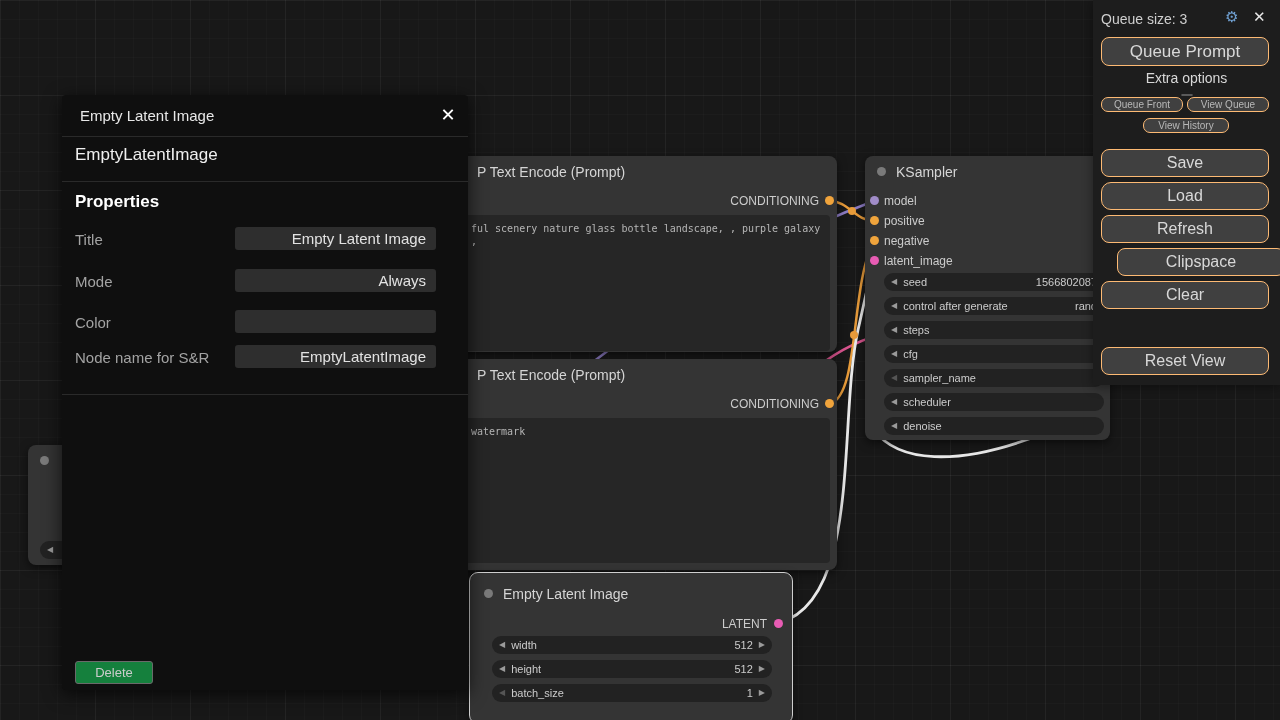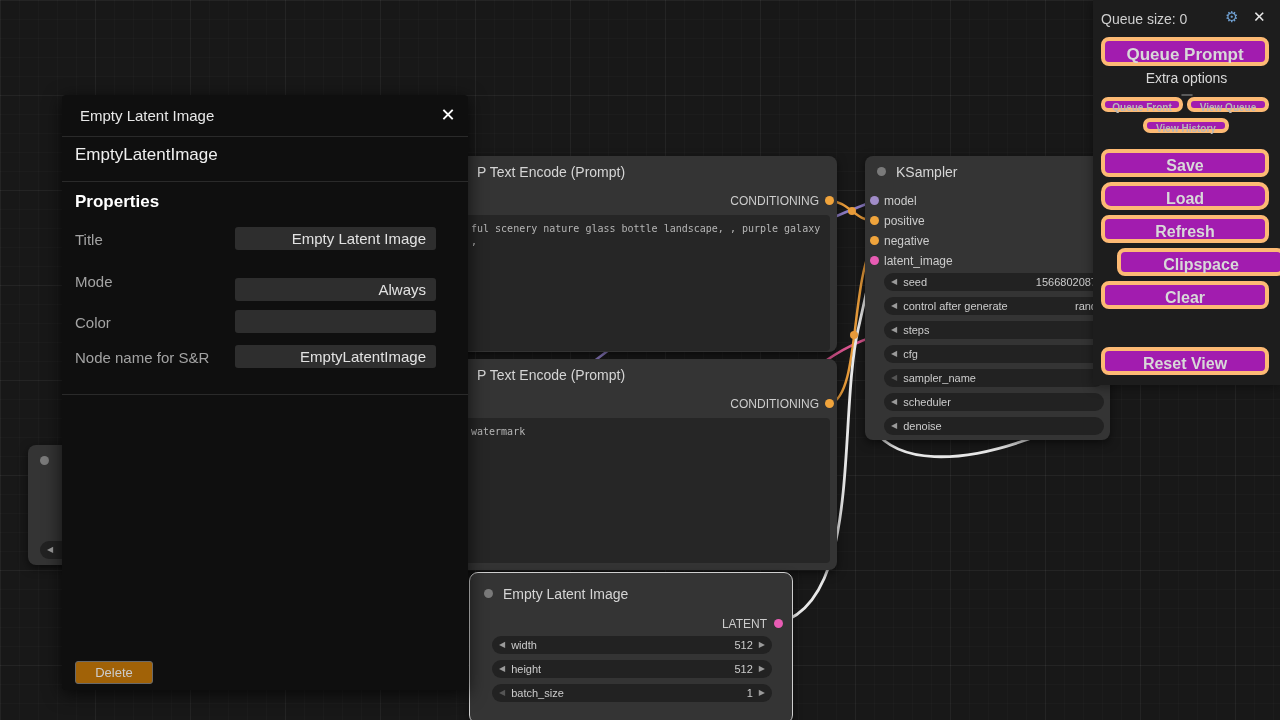--- a/index.html
+++ b/index.html
@@ -54,31 +54,31 @@
     font-size:18px; color:#fff; text-align:center; line-height:28px; cursor:pointer; }
   .props .subtitle { position:absolute; left:13px; top:50px; font-size:17px; color:#efefef; }
   .props .sub-divider { position:absolute; left:0; right:0; top:86px; border-top:1px solid #2a2a2a; }
   .props .section { position:absolute; left:13px; top:97px; font-size:17px; font-weight:bold; color:#fff; }
   .prow-label { position:absolute; left:13px; font-size:15px; color:#a3a3a3; }
   .prow-box { position:absolute; left:173px; width:201px; height:23px; background:#2e2e2e;
     border-radius:3px; font-size:15px; color:#e2e2e2; text-align:right; line-height:23px;
     padding-right:10px; }
   .props .rows-divider { position:absolute; left:0; right:0; top:299px; border-top:1px solid #2a2a2a; }
   .delete-btn { position:absolute; left:13px; top:566px; width:78px; height:23px;
-    background:#a16207; border:1px solid #6a6a6a; border-radius:3px; color:#ccc;
+    background:#15803d; border:1px solid #6a6a6a; border-radius:3px; color:#ccc;
     font-size:13px; text-align:center; line-height:21px; cursor:pointer; }
 
   
   .menu { position:absolute; left:1093px; top:0; width:187px; height:385px;
     background:#1d1d1d; z-index:6; color:#d8d8d8; box-shadow:0 2px 10px rgba(0,0,0,.4); }
   .menu .qsize { position:absolute; left:8px; top:11px; font-size:14px; color:#cfcfcf; }
   .menu .gear { position:absolute; left:132px; top:8px; font-size:15px; color:#6f9fd0; cursor:pointer; }
   .menu .mclose { position:absolute; left:160px; top:8px; font-size:15px; color:#e8e8e8; cursor:pointer; }
-  .mbtn { position:absolute; background:#a21caf; border:4px solid #fdba74; border-radius:8px;
-    color:#d8d8d8; text-align:center; cursor:pointer;font-weight:bold; }
+  .mbtn { position:absolute; background:#404040; border:1px solid #fdba74; border-radius:8px;
+    color:#d8d8d8; text-align:center; cursor:pointer; }
   .queue-prompt { left:8px; top:37px; width:168px; height:29px; font-size:17px; line-height:27px; }
   .extra-row { position:absolute; left:0; top:75px; width:187px; height:16px;
     display:flex; justify-content:center; align-items:center; gap:8px; font-size:14px;flex-direction:column; }
   .checkbox { width:12px; height:12px; background:#2e2e2e; border:1px solid #5a5a5a;
     border-radius:2px; cursor:pointer; }
   .small-btn { height:15px; font-size:10px; line-height:13px; border-radius:7px; color:#b8b8b8; }
   .qfront { left:8px; top:97px; width:82px; }
   .vqueue { left:94px; top:97px; width:82px; }
   .vhistory { left:50px; top:118px; width:86px; }
   .big-btn { left:8px; width:168px; height:28px; font-size:16px; line-height:26px; }
@@ -231,34 +231,34 @@
     <span class="pclose">✕</span>
   </div>
   <div class="subtitle">EmptyLatentImage</div>
   <div class="sub-divider"></div>
   <div class="section">Properties</div>
 
   <span class="prow-label" style="top:136px;">Title</span>
   <div class="prow-box" style="top:132px;">Empty Latent Image</div>
 
   <span class="prow-label" style="top:178px;">Mode</span>
-  <div class="prow-box" style="top:183px;padding-left:42px;">Always</div>
+  <div class="prow-box" style="top:174px;padding-left:42px;">Always</div>
 
   <span class="prow-label" style="top:219px;">Color</span>
   <div class="prow-box" style="top:215px;"></div>
 
   <span class="prow-label" style="top:254px;">Node name for S&amp;R</span>
   <div class="prow-box" style="top:250px;">EmptyLatentImage</div>
 
   <div class="rows-divider"></div>
   <div class="delete-btn">Delete</div>
 </div>
 
 <div class="menu">
-  <span class="qsize">Queue size: 0</span>
+  <span class="qsize">Queue size: 3</span>
   <span class="gear">⚙</span>
   <span class="mclose">✕</span>
 
   <div class="mbtn queue-prompt">Queue Prompt</div>
 
   <div class="extra-row">
     <span>Extra options</span>
     <span class="checkbox"></span>
   </div>
 

